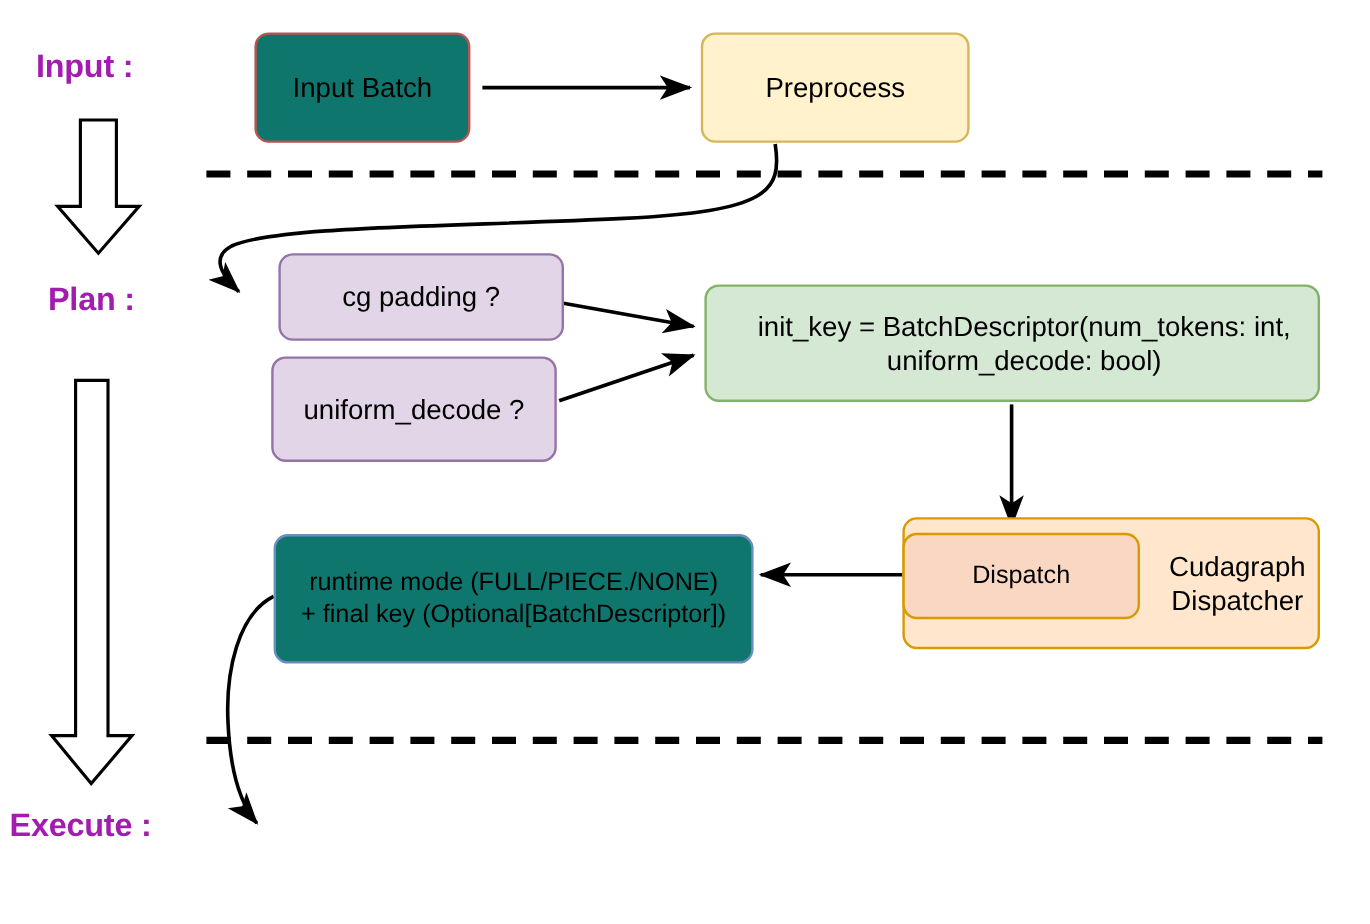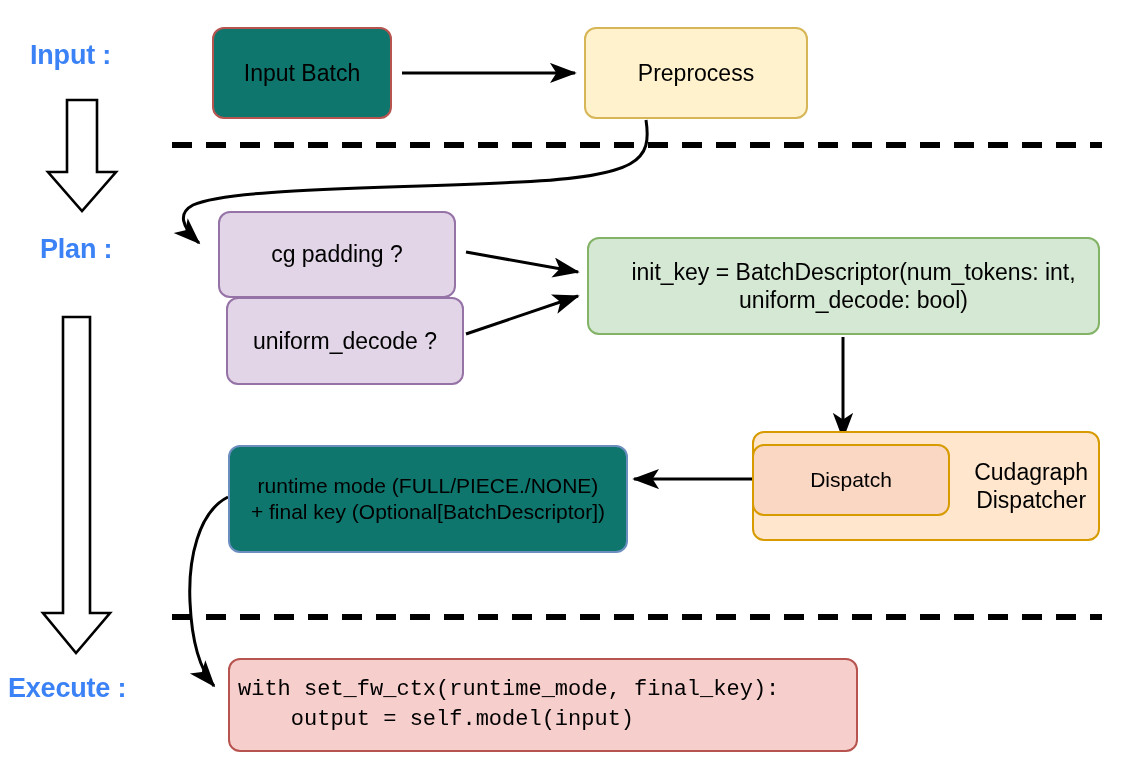--- a/index.html
+++ b/index.html
@@ -21,21 +21,21 @@
     top: 0;
     width: 1142px;
     height: 770px;
     pointer-events: none;
   }
   .stage-label {
     position: absolute;
     font-family: "Liberation Sans", sans-serif;
     font-weight: bold;
     font-size: 27px;
-    color: #3b82f6;
+    color: #a21caf;
     white-space: nowrap;
     letter-spacing: -0.2px;
   }
   .node {
     position: absolute;
     box-sizing: border-box;
     border-radius: 12px;
     border-width: 2px;
     border-style: solid;
     display: flex;
@@ -50,21 +50,21 @@
   }
   .node-input-batch {
     left: 212px; top: 27px; width: 180px; height: 92px;
     background: #0f766e; border-color: #b85450;
   }
   .node-preprocess {
     left: 584px; top: 27px; width: 224px; height: 92px;
     background: #fff2cc; border-color: #d6b656;
   }
   .node-cg-padding {
-    left: 218px; top: 211px; width: 238px; height: 87px;
+    left: 232px; top: 211px; width: 238px; height: 73px;
     background: #e1d5e7; border-color: #9673a6;
   }
   .node-uniform-decode {
     left: 226px; top: 297px; width: 238px; height: 88px;
     background: #e1d5e7; border-color: #9673a6;
   }
   .node-init-key {
     left: 587px; top: 237px; width: 513px; height: 98px;
     background: #d5e8d4; border-color: #82b366; padding-left: 28px;
   }
@@ -176,18 +176,14 @@
     <span>Dispatch</span>
   </div>
 
   <div class="node node-runtime-mode">
     <span>
       <span>runtime mode (FULL/PIECE./NONE)</span><br>
       <span>+ final key (Optional[BatchDescriptor])</span>
     </span>
   </div>
 
-  <div class="node node-code">
-    <span><span>with set_fw_ctx(runtime_mode, final_key):</span>
-<span>    output = self.model(input)</span></span>
-  </div>
 
 </div>
 
 </body></html>

